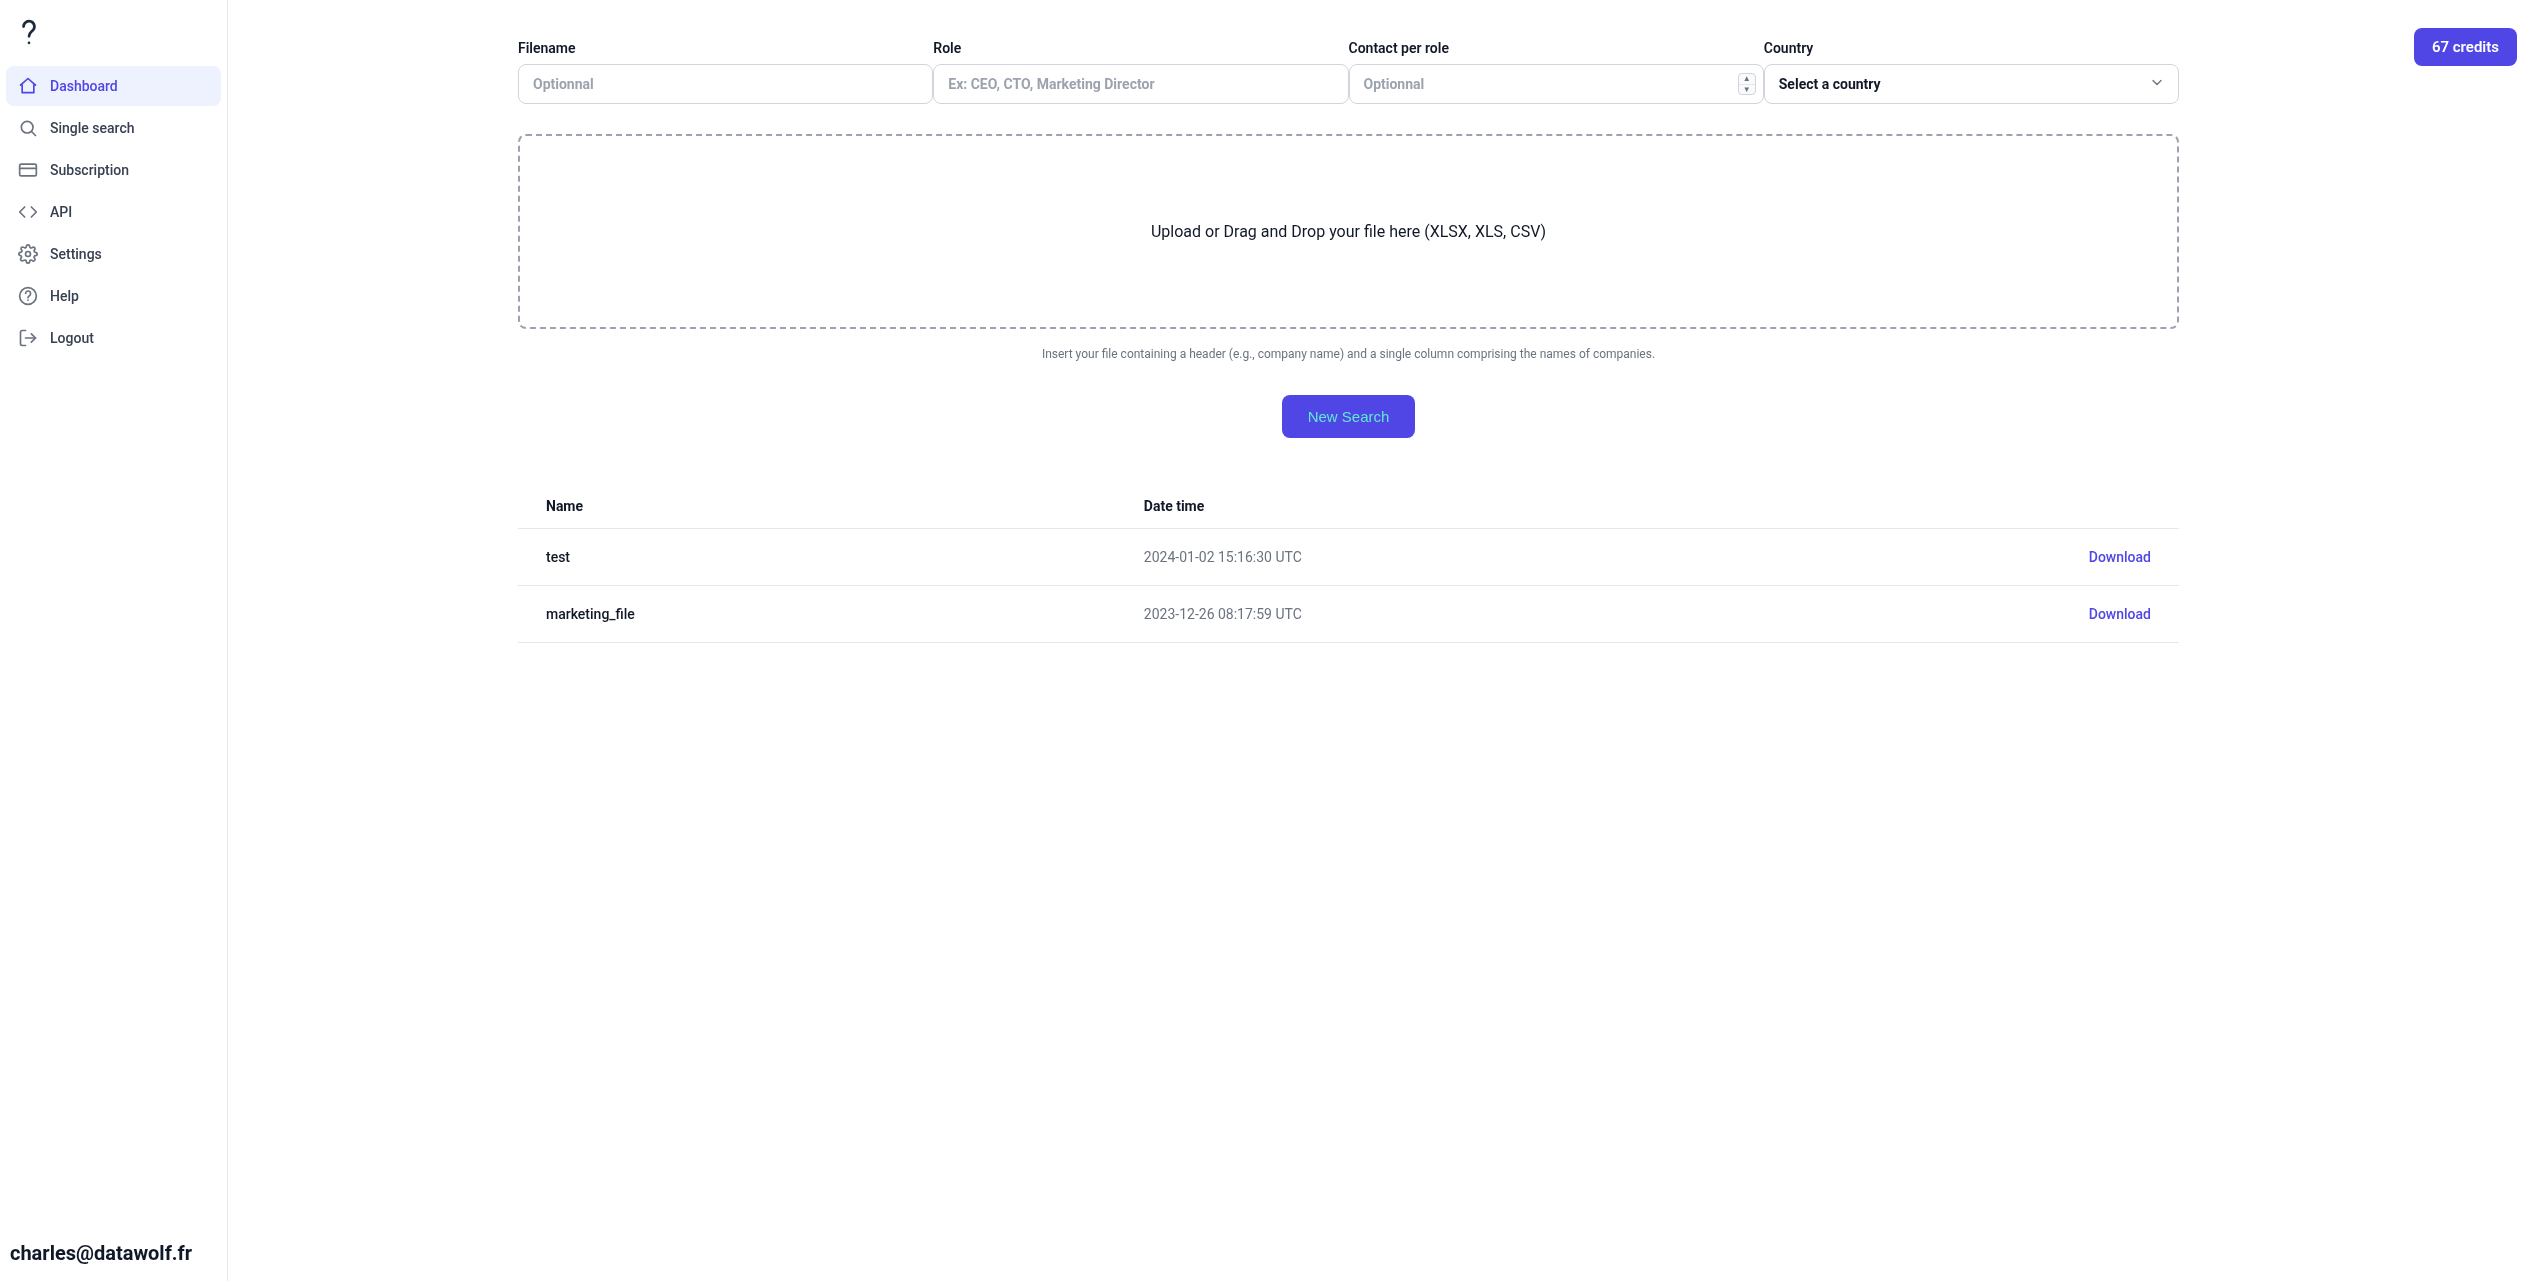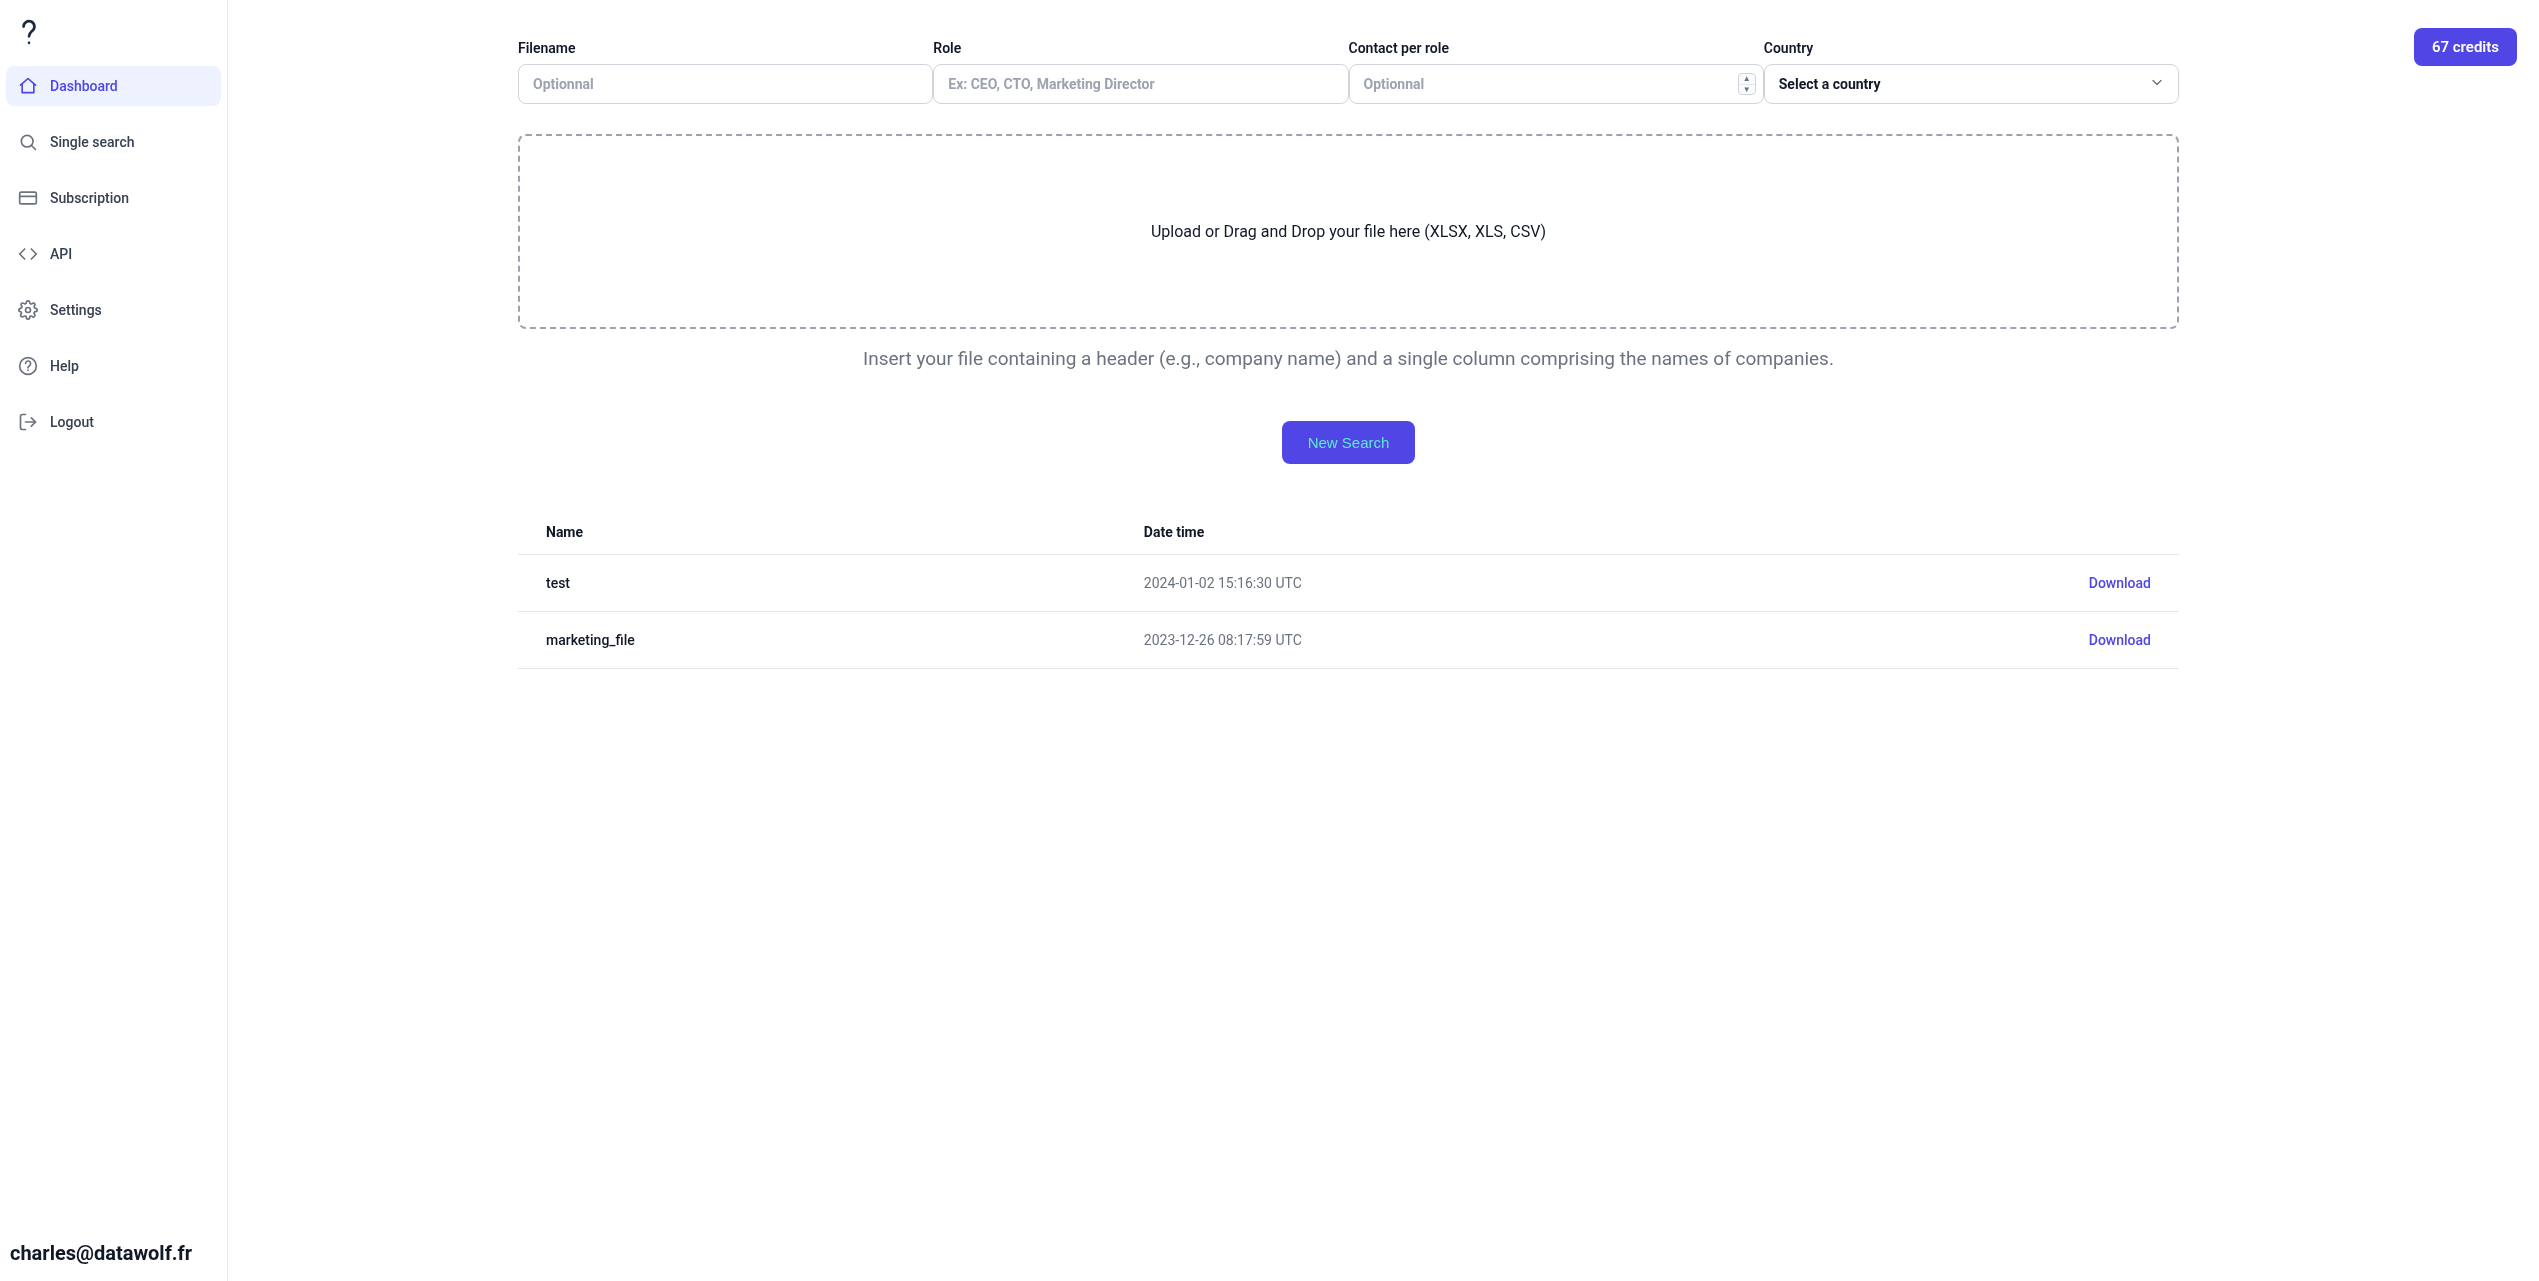--- a/index.html
+++ b/index.html
@@ -28,21 +28,21 @@
     padding: 12px 6px;
     position: relative;
   }
   .logo {
     display: flex;
     align-items: center;
     justify-content: flex-start;
     padding: 4px 10px 18px 10px;
   }
   .logo svg { color: #1e293b; }
-  .nav { display: flex; flex-direction: column; gap: 16px; }
+  .nav { display: flex; flex-direction: column; gap: 2px; }
   .nav-item {
     display: flex;
     align-items: center;
     gap: 12px;
     padding: 10px 12px;
     border-radius: 8px;
     color: #374151;
     font-weight: 500;
     cursor: pointer;
   }
@@ -139,22 +139,22 @@
     align-items: center;
     justify-content: center;
     margin-bottom: 18px;
     cursor: pointer;
     color: #111827;
     font-size: 16px;
   }
   .hint {
     text-align: center;
     color: #6b7280;
-    font-size: 19px;
-    margin-bottom: 51px;
+    font-size: 12px;
+    margin-bottom: 34px;
   }
   .new-search-wrap { text-align: center; margin-bottom: 46px; }
   .new-search-btn {
     background: #4f46e5;
     color: #5eead4;
     border: none;
     border-radius: 8px;
     padding: 13px 26px;
     font-size: 15px;
     font-weight: 500;

